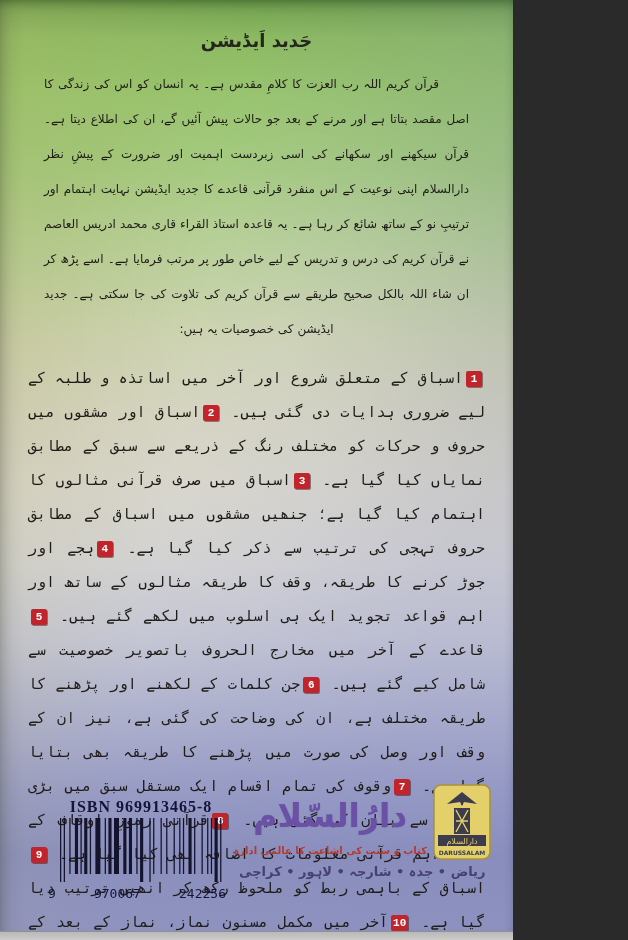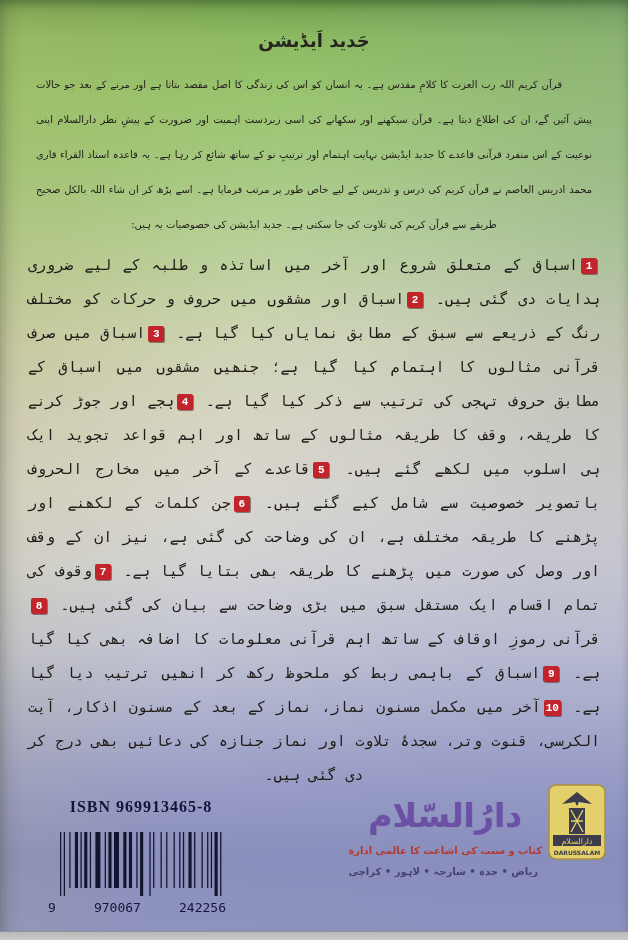--- a/index.html
+++ b/index.html
@@ -2,21 +2,21 @@
 <html lang="ur" style="--badge-red: #c1242b; --publisher-purple: #6b51a5; --tagline-red: #b43a31; --emblem-yellow: #e3d06b; --top-green: #96c36c; --bottom-periwinkle: #8a8fbc; --text-ink: #201d19;"><head>
 <meta charset="utf-8">
 <style>
   html,body{margin:0;padding:0;}
   body{
     width:628px;height:940px;
     font-family:"DejaVu Sans",sans-serif;
     background:#2a2a2a;
   }
   .cover{
-    position:relative;width:628px;height:940px;overflow:hidden;
+    position:relative;width:513px;height:940px;overflow:hidden;
     background:
       radial-gradient(ellipse 70% 45% at 55% 36%, rgba(255,255,255,0.14), rgba(255,255,255,0) 70%),
       linear-gradient(100deg, rgba(190,180,105,0.22) 0%, rgba(190,180,105,0) 38%, rgba(130,135,195,0.16) 80%),
       linear-gradient(180deg,
         #6f9f4e 0%, #8cba62 4%, #96c36c 10%, #a0c77a 18%,
         #b4cc92 27%, #c9cfab 36%, #d2d1bd 44%, #d6d4ca 52%,
         #d2d2d3 60%, #c4c6d4 68%, #aeb1cd 76%, #989cc5 84%,
         #8a8fbc 91%, #9094bf 100%);
     box-shadow:
       inset 0 8px 12px -6px rgba(25,55,15,0.45),
@@ -31,23 +31,23 @@
 
   .content{
     position:absolute;top:30px;left:28px;right:28px;
     direction:rtl;color:#201d19;
   }
   .heading{
     text-align:center;font-size:18px;font-weight:bold;color:#26251f;
     margin:0 0 16px 0;letter-spacing:0;
   }
   .intro{
-    font-size:10px;line-height:35px;
+    font-size:12px;line-height:35px;
     text-align:justify;text-align-last:center;
-    text-indent:30px;margin:8px;
+    text-indent:30px;margin:16px;
   }
   .features{
     font-size:15px;line-height:34px;
     text-align:justify;text-align-last:center;
     margin:4px 0 0 0;
     font-family:Liberation Mono, monospace;
   }
   .badge{
     display:inline-block;min-width:16px;height:16px;padding:0 2px;
     box-sizing:border-box;
@@ -57,21 +57,21 @@
     margin:0 3px;box-shadow:1px 1px 0 rgba(40,10,10,0.45);
   }
 
   
   .isbn-block{
     position:absolute;left:46px;top:798px;width:190px;text-align:center;
     color:#15153a;
   }
   .isbn-label{
     font-family:"Liberation Serif",serif;font-weight:bold;
-    font-size:16px;letter-spacing:1px;margin:0 0 16px 0;
+    font-size:16px;letter-spacing:1px;margin:0 0 2px 0;
   }
   .barcode-digits{
     display:flex;justify-content:space-between;padding:0 10px 0 2px;
     font-family:"DejaVu Sans Mono",monospace;font-size:13px;
     margin-top:-2px;color:#15153a;
   }
 
   
   .publisher{
     position:absolute;right:22px;top:784px;width:205px;
@@ -88,22 +88,22 @@
     text-shadow:0 0 1px rgba(107,81,165,0.6);
     margin-top:6px;
   }
   .pub-tagline{
     grid-column:2;grid-row:2;
     font-size:10px;font-weight:bold;line-height:14px;
     color:var(--tagline-red,#b43a31);text-align:center;white-space:nowrap;
   }
   .pub-cities{
     grid-column:1 / span 2;
-    font-size:10px;font-weight:bold;line-height:15px;
-    color:#474170;text-align:left;white-space:nowrap;
+    font-size:13px;font-weight:bold;line-height:15px;
+    color:#474170;text-align:center;white-space:nowrap;
   }
   .pub-cities.l1{grid-row:3;margin-top:4px;}
   .pub-cities.l2{grid-row:4;}
 </style>
 </head>
 <body>
 
 <div class="cover">
 
   <div class="content">

